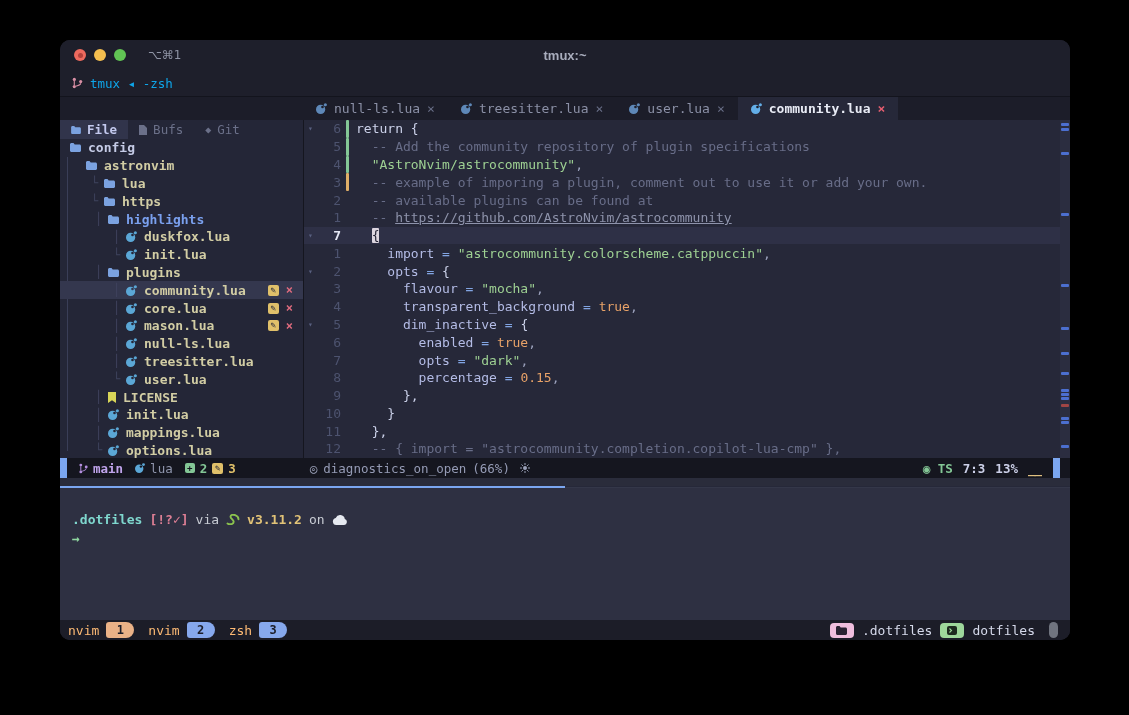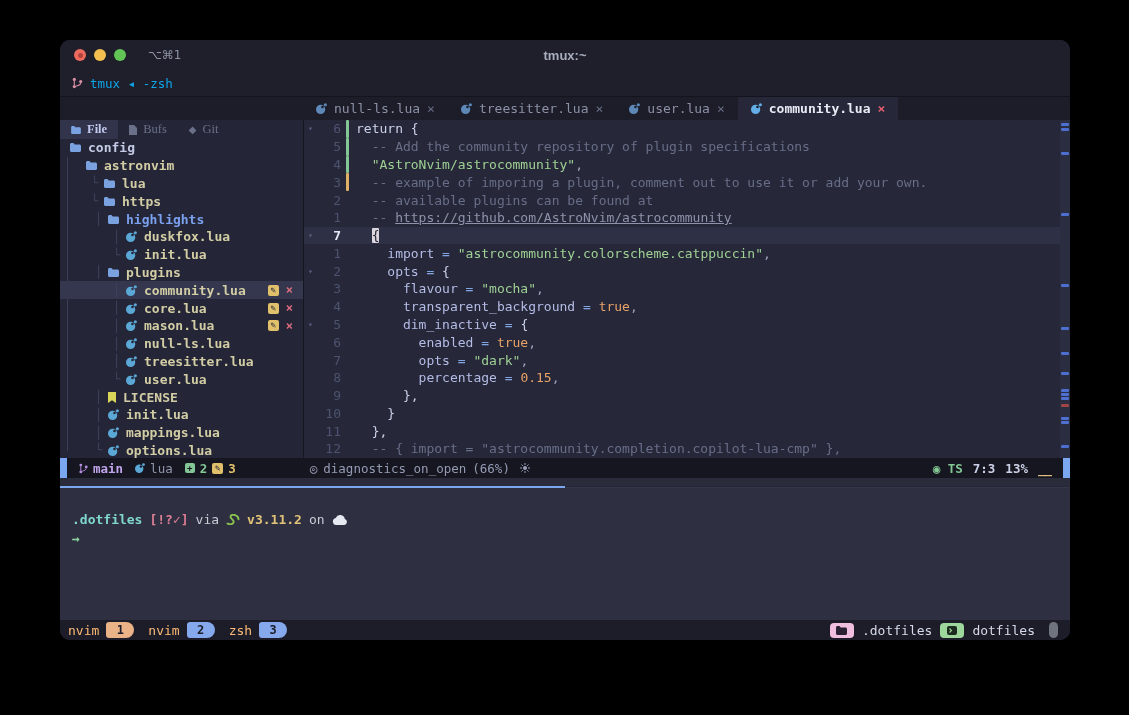--- a/index.html
+++ b/index.html
@@ -25,21 +25,21 @@
   .bl-spacer{width:243px;flex:none;}
   .btab{display:flex;align-items:center;gap:7px;padding:0 13px;font-size:13px;color:#8b90a6;cursor:default;}
   .btab .bico{display:flex;color:#5e88b8;}
   .btab .bclose{color:#6a7089;font-size:13px;}
   .btab.active{background:#262839;color:#e8ebf5;font-weight:bold;}
   .btab.active .bico{color:#63aee8;}
   .btab.active .bclose{color:#e35d6f;font-weight:bold;}
   .mainbody{flex:1;display:flex;min-height:0;}
   
   .neotree{width:243px;flex:none;background:#242637;border-right:1px solid #15161f;display:flex;flex-direction:column;position:relative;}
-  .nt-tabs{height:19px;flex:none;display:flex;align-items:stretch;font-size:12.5px;font-family:Liberation Serif, serif;}
+  .nt-tabs{height:19px;flex:none;display:flex;align-items:stretch;font-size:12.5px;}
   .nt-tab{display:flex;align-items:center;gap:6px;padding:0 11px;color:#6b7089;}
   .nt-tab .ntico{display:flex;color:#6b7089;}
   .nt-tab.active{background:#31344b;color:#c3c9ee;font-weight:bold;}
   .nt-tab.active .ntico{color:#7ba2e0;}
   .nt-items{flex:1;position:relative;overflow:hidden;}
   .guideline{position:absolute;width:1px;background:#3a3e57;}
   .tree-row{height:17.8px;display:flex;align-items:center;font-size:13px;font-weight:600;white-space:pre;position:relative;}
   .tree-row.sel{background:#34374e;}
   .tguide{width:13px;flex:none;color:#3f435e;font-weight:normal;font-size:12px;}
   .tico{display:flex;flex:none;margin-right:7px;}
@@ -82,21 +82,21 @@
   .slblock{width:7px;height:20px;background:#7ba6f0;flex:none;}
   .slseg{display:flex;align-items:center;gap:5px;margin-left:12px;}
   .sl-branch{color:#c0a4ec;font-weight:bold;}
   .sl-branch .bico{display:flex;color:#b48ee0;}
   .sl-ft{color:#9096ad;}
   .sl-ft .bico{display:flex;color:#5ba7d6;}
   .gs-add{width:10px;height:10px;border-radius:2px;background:#84c796;color:#15161f;font-size:9px;line-height:10px;text-align:center;font-weight:bold;}
   .gs-addn{color:#84c796;font-weight:bold;}
   .gs-modn{color:#e0c06a;font-weight:bold;}
   .sl-mid{margin-left:74px;display:flex;align-items:center;gap:6px;}
-  .sl-right{margin-left:auto;display:flex;align-items:center;gap:10px;padding-right:0;}
+  .sl-right{margin-left:auto;display:flex;align-items:center;gap:10px;padding-right:10px;}
   .sl-ts{color:#84c796;font-weight:bold;}
   .sl-pos,.sl-scroll{color:#ccd0e8;font-weight:bold;text-align:center;}
   .sl-flag{color:#e0c080;font-weight:bold;letter-spacing:-1px;}
   .slblock.r{margin-left:2px;}
   .circ{color:#9aa0b8;}
   .circ.green{color:#84c796;}
   
   .strip{height:8px;background:#2a2c3b;flex:none;}
   .pane-sep{height:2px;flex:none;display:flex;}
   .pane-sep .act{width:505px;background:#7ba6f0;}

